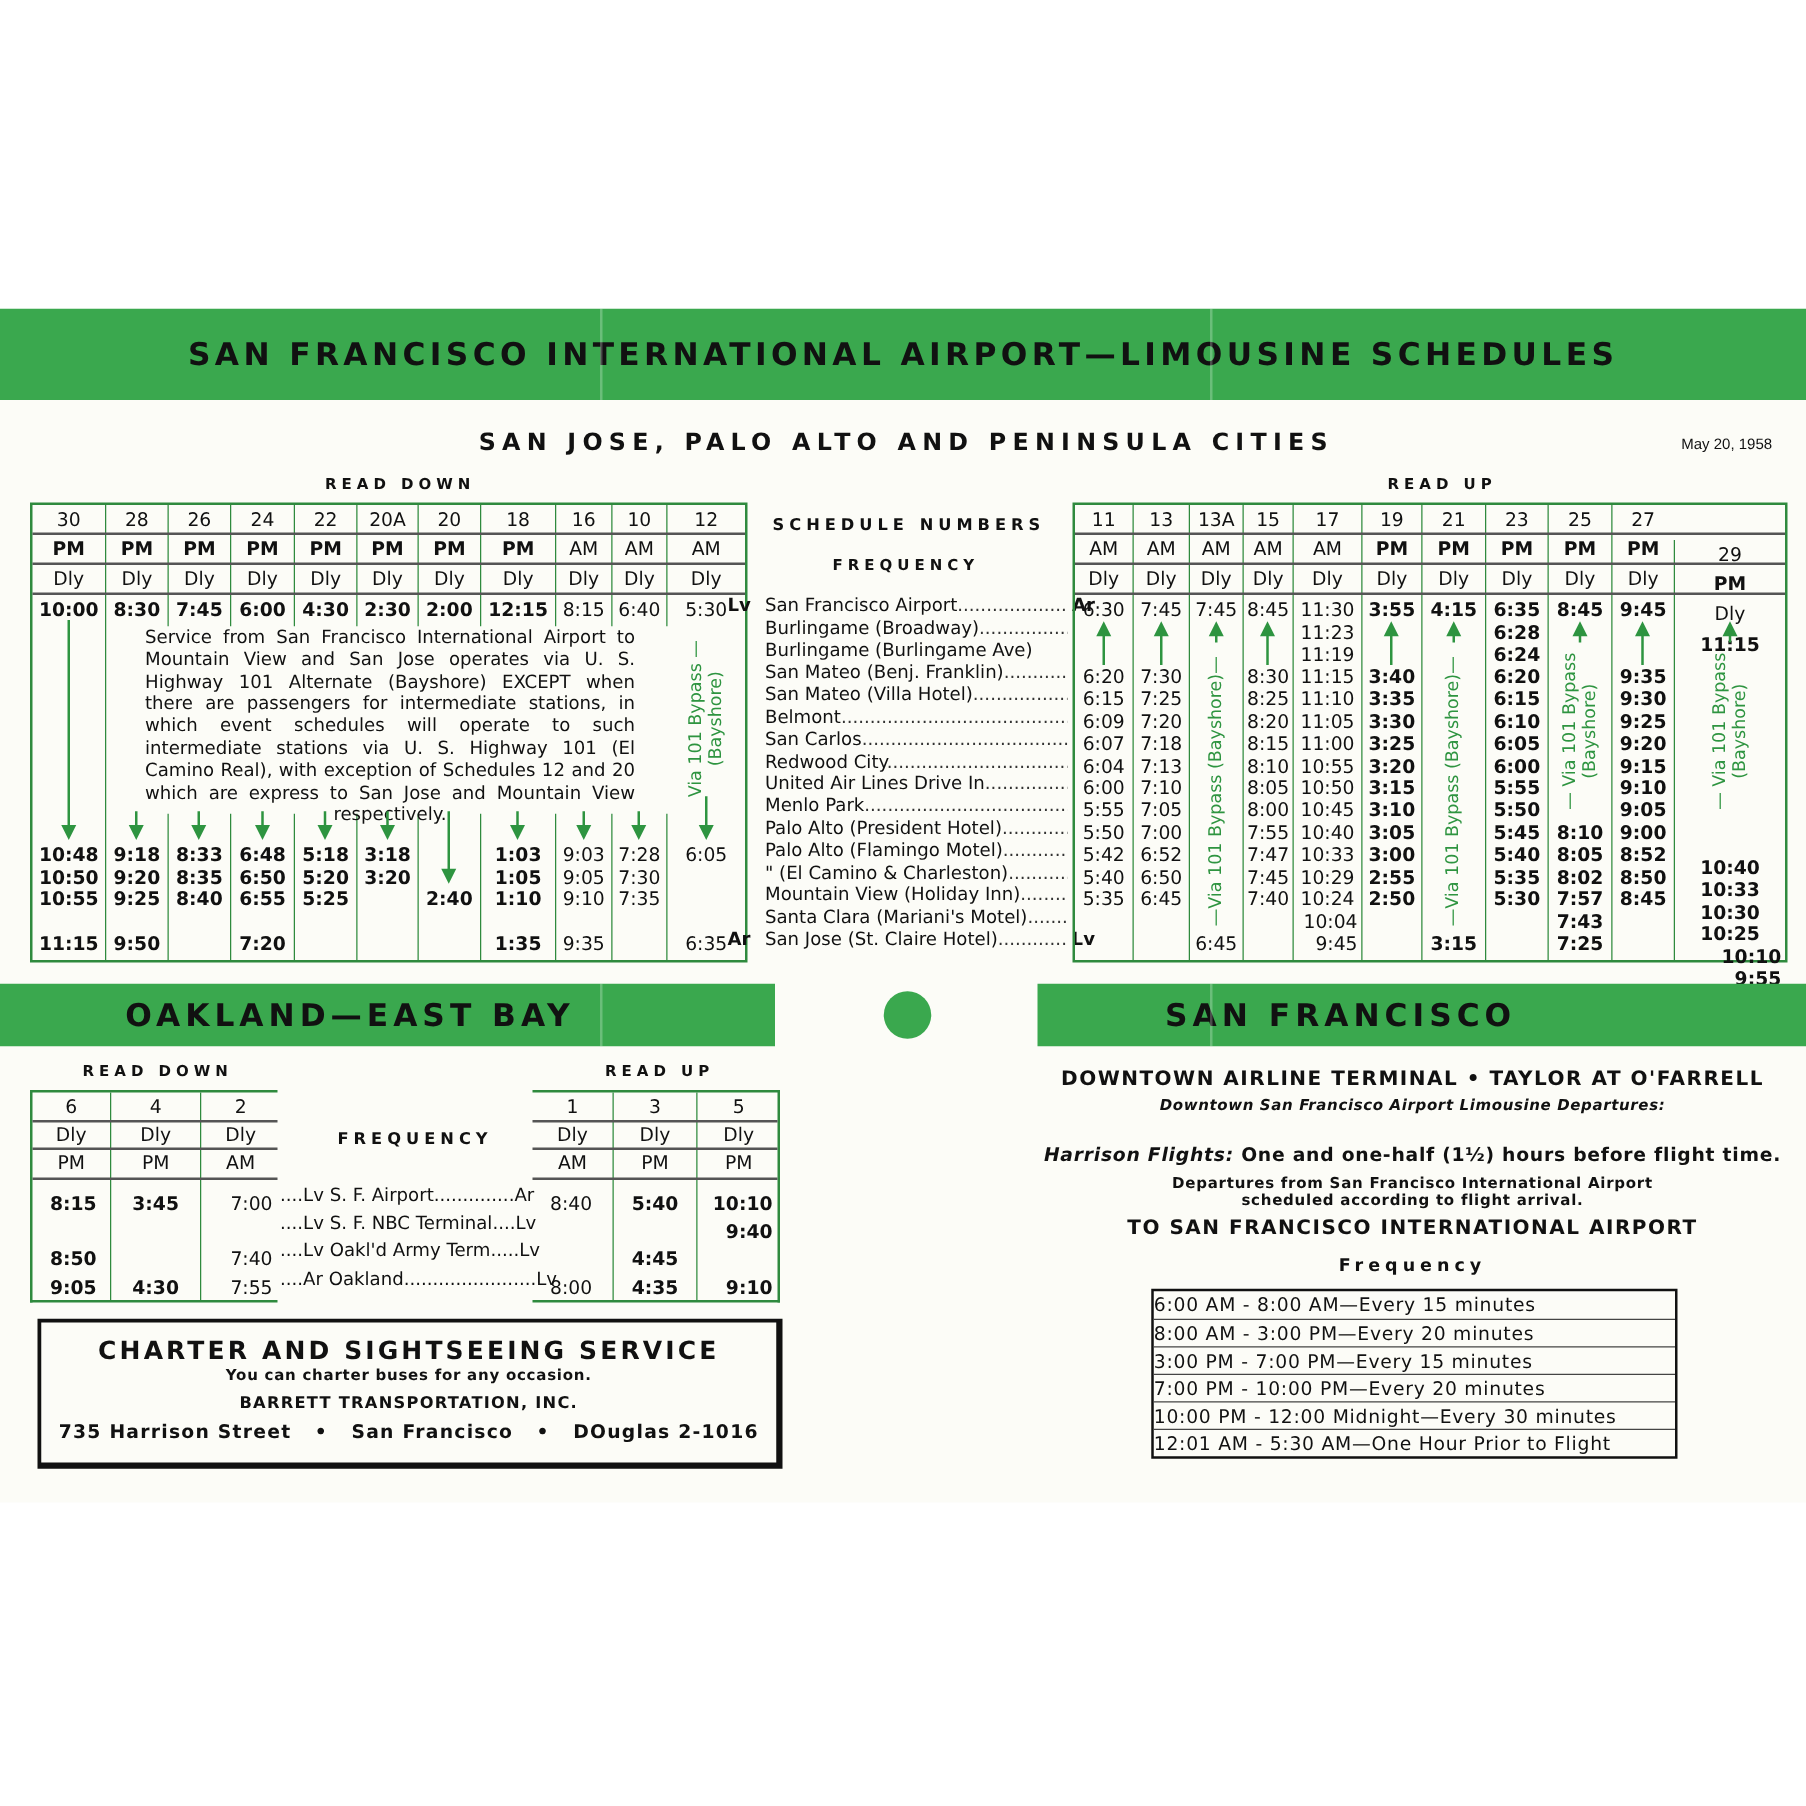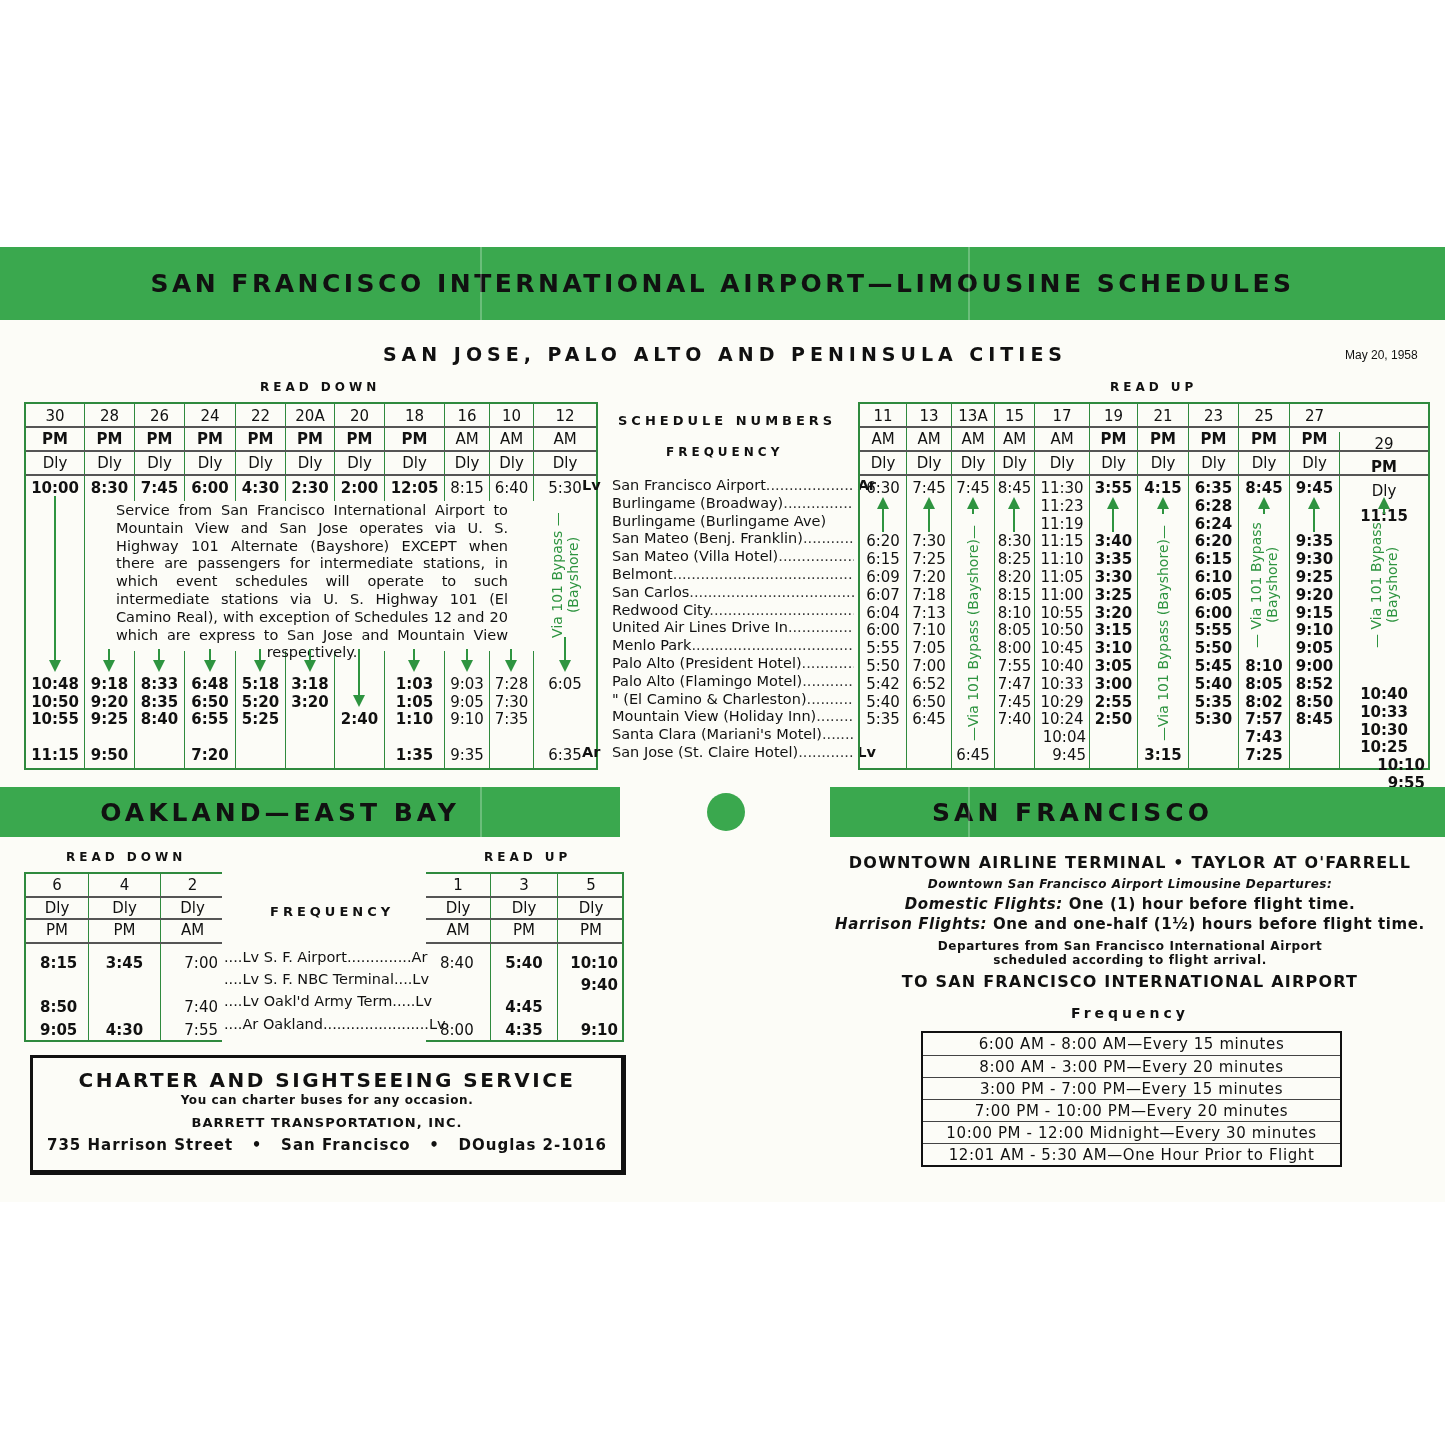--- a/index.html
+++ b/index.html
@@ -35,21 +35,21 @@
   .sname .dots { color: #333; }
   .end { font-weight: bold; width: 22px; text-align: right; }
 
   
   .oak-table { position: absolute; border: 2px solid #2f8a3e; border-right: none; }
   .oak-table.right { border-left: none; border-right: 2px solid #2f8a3e; }
   .oak-cell { position: absolute; font-size: 15px; line-height: 20px; white-space: nowrap; }
 
   .charter { position: absolute; left: 30px; top: 808px; width: 596px; height: 120px; border: 3px solid #111; border-right-width: 5px; border-bottom-width: 5px; text-align: center; }
   .freq-table { position: absolute; left: 921px; top: 784px; width: 421px; border: 2px solid #111; }
-  .freq-row { height: 22px; line-height: 22px; font-size: 15px; text-align: center; border-top: 1.5px solid #444; letter-spacing: 0.6px; }
+  .freq-row { height: 22px; line-height: 22px; font-size: 15px; text-align: left; border-top: 1.5px solid #444; letter-spacing: 0.6px; }
   .freq-row:first-child { border-top: none; }
   .center-text { position: absolute; text-align: center; white-space: nowrap; }
 </style>
 </head>
 <body>
 
 <div class="card">
 
   <div class="banner" style="left:0; top:0; width:1445px; height:73px;">
     <div class="fold" style="left:480px;"></div>
@@ -123,21 +123,21 @@
         <div class="cell" style="top: 3px;">20</div>
         <div class="cell b" style="top: 26px;">PM</div>
         <div class="cell" style="top: 50px;">Dly</div>
         <div class="cell b" style="top: 75px;">2:00</div>
         <div class="cell b" style="top: 306.4px;">2:40</div>
       </div>
       <div class="col" style="left: 358px; width: 60px;">
         <div class="cell" style="top: 3px;">18</div>
         <div class="cell b" style="top: 26px;">PM</div>
         <div class="cell" style="top: 50px;">Dly</div>
-        <div class="cell b" style="top: 75px;">12:05</div>
+        <div class="cell b" style="top: 75px;">12:15</div>
         <div class="cell b" style="top: 270.8px;">1:03</div>
         <div class="cell b" style="top: 288.6px;">1:05</div>
         <div class="cell b" style="top: 306.4px;">1:10</div>
         <div class="cell b" style="top: 342px;">1:35</div>
       </div>
       <div class="col" style="left: 418px; width: 45px;">
         <div class="cell" style="top: 3px;">16</div>
         <div class="cell" style="top: 26px;">AM</div>
         <div class="cell" style="top: 50px;">Dly</div>
         <div class="cell" style="top: 75px;">8:15</div>
@@ -564,24 +564,20 @@
       <span>735 Harrison Street</span>
       <span>&nbsp;&nbsp;•&nbsp;&nbsp;</span>
       <span>San Francisco</span>
       <span>&nbsp;&nbsp;•&nbsp;&nbsp;</span>
       <span>DOuglas 2-1016</span>
     </div>
   </div>
 
   <div class="center-text" style="left:830px; width:600px; top:606px; font-weight:bold; font-size:16px; letter-spacing:1.2px;">DOWNTOWN AIRLINE TERMINAL • TAYLOR AT O'FARRELL</div>
   <div class="center-text" style="left:830px; width:600px; top:630px; font-weight:bold; font-style:italic; font-size:12px; letter-spacing:0.5px;">Downtown San Francisco Airport Limousine Departures:</div>
-  <div class="center-text" style="left:830px; width:600px; top:648px; font-weight:bold; font-size:15px; letter-spacing:0.6px;">
-    <i>Domestic Flights:</i>
-    <span>One (1) hour before flight time.</span>
-  </div>
   <div class="center-text" style="left:830px; width:600px; top:668px; font-weight:bold; font-size:15px; letter-spacing:0.6px;">
     <i>Harrison Flights:</i>
     <span>One and one-half (1½) hours before flight time.</span>
   </div>
   <div class="center-text" style="left:830px; width:600px; top:692px; font-weight:bold; font-size:12px; letter-spacing:0.6px;">Departures from San Francisco International Airport</div>
   <div class="center-text" style="left:830px; width:600px; top:706px; font-weight:bold; font-size:12px; letter-spacing:0.6px;">scheduled according to flight arrival.</div>
   <div class="center-text" style="left:830px; width:600px; top:725px; font-weight:bold; font-size:16px; letter-spacing:1.2px;">TO SAN FRANCISCO INTERNATIONAL AIRPORT</div>
   <div class="center-text" style="left:830px; width:600px; top:758px; font-weight:bold; font-size:14px; letter-spacing:4px;">Frequency</div>
   <div class="freq-table" id="freq-table">
       <div class="freq-row">6:00 AM - 8:00 AM—Every 15 minutes</div>

